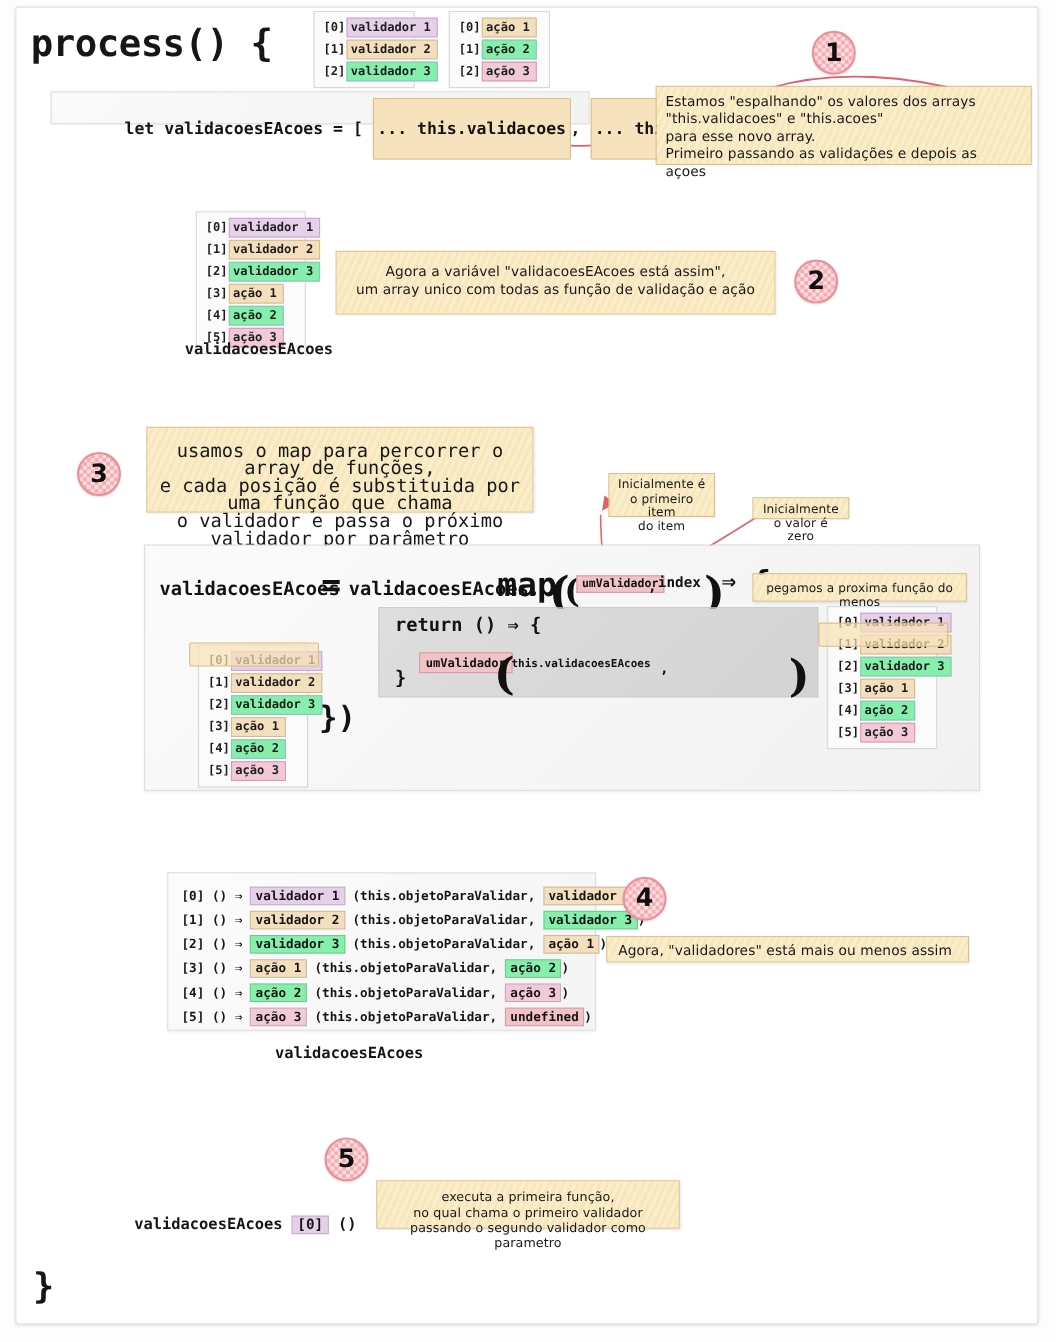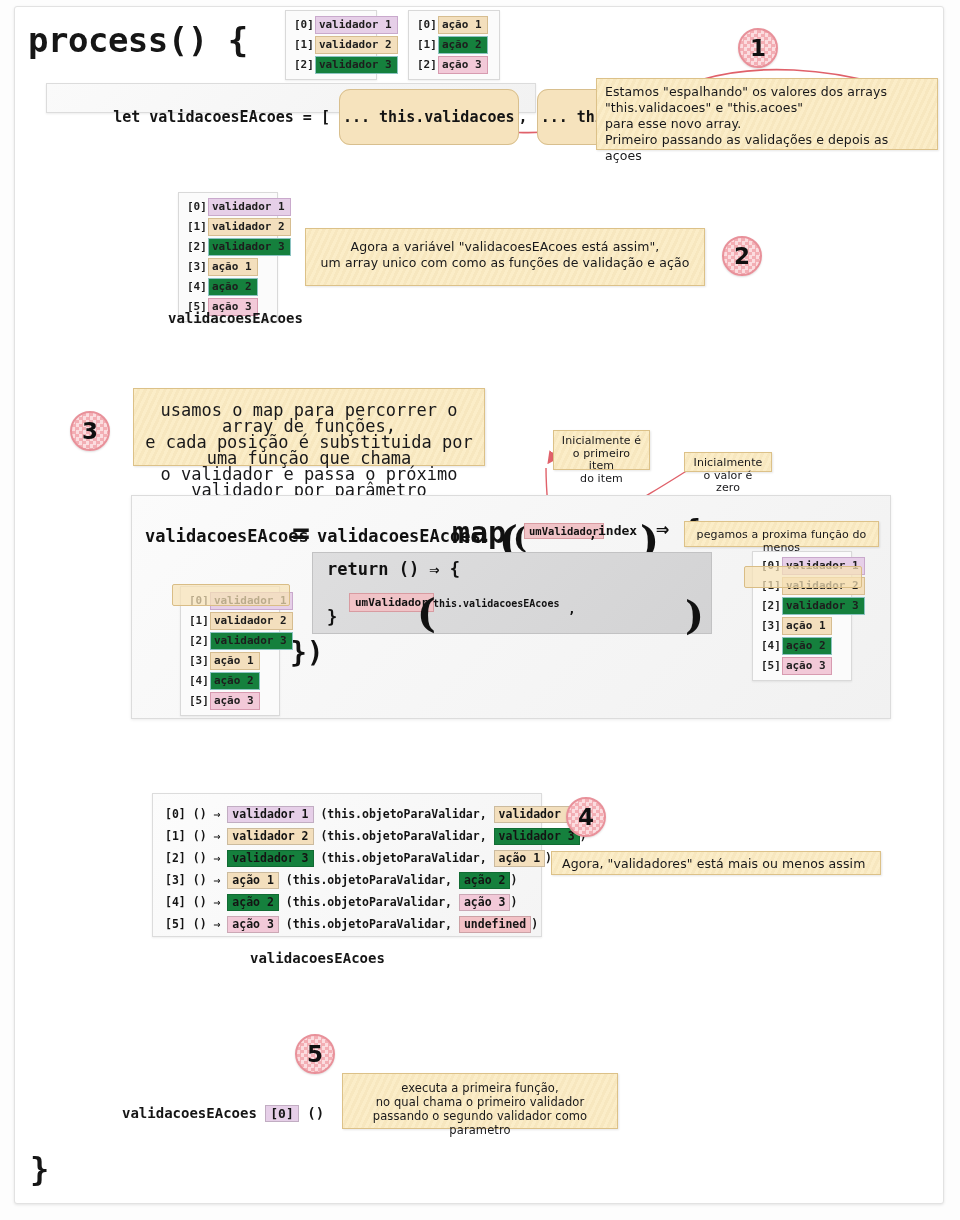--- a/index.html
+++ b/index.html
@@ -43,21 +43,21 @@
     box-shadow:0 1px 2px rgba(0,0,0,.08);
     box-sizing:border-box;
   }
   .codeline{
     font-family:"DejaVu Sans Mono", monospace;
     font-size:15px;font-weight:bold;color:#141414;
     white-space:pre;
   }
   .hl-tan{
     background:#f6e3bd;border:1px solid #d8bf8e;
-    padding:18px 3px;border-radius:11px;
+    padding:18px 3px;border-radius:1px;
   }
 
   
   .arraybox{
     background:#fbfbfb;
     border:1px solid #d9d9d9;
     box-shadow:0 1px 2px rgba(0,0,0,.07);
     padding:5px 6px;
     box-sizing:border-box;
   }
@@ -75,21 +75,21 @@
     background:transparent;
     padding:0 1px 0 2px;
   }
   .val{
     display:inline-block;
     padding:1px 5px 1px 3px;
     border:1px solid rgba(0,0,0,.15);
   }
   .c-purple{background:#e6cfe8;border-color:#c9a9cc;}
   .c-tan   {background:#f3dfbd;border-color:#d6bd90;}
-  .c-teal  {background:#15803d;border-color:#8cc3c1;text-align:center;}
+  .c-teal  {background:#86efac;border-color:#8cc3c1;text-align:center;}
   .c-pink  {background:#f2c9d8;border-color:#d79bb0;}
   .c-rose  {background:#f3c2c6;border-color:#dc9da2;}
 
   .marker-band{
     position:absolute;
     background:rgba(246,226,181,.72);
     border:1px solid #d9bd86;
     border-radius:2px;
     pointer-events:none;
   }
@@ -137,20 +137,21 @@
   .panel{
     background:linear-gradient(135deg,#fbfbfb 0%,#f1f1f1 100%);
     border:1px solid #dcdcdc;
     box-shadow:0 1px 3px rgba(0,0,0,.08);
     box-sizing:border-box;
   }
   .inner-panel{
     background:linear-gradient(135deg,#dededf 0%,#d3d3d4 100%);
     border:1px solid #c2c2c3;
     box-sizing:border-box;
+    margin-left:32px;
   }
   .big-ident{
     font-family:"DejaVu Sans Mono", monospace;
     font-weight:bold;font-size:17px;color:#111;
   }
   .eq{
     font-family:"DejaVu Sans Mono", monospace;
     font-weight:bold;font-size:30px;color:#111;line-height:18px;
   }
   .map-word{
@@ -287,21 +288,21 @@
     <span class="arow"><span class="idx">[2]</span><span class="val c-teal">validador 3</span></span>
     <span class="arow"><span class="idx">[3]</span><span class="val c-tan">ação 1</span></span>
     <span class="arow"><span class="idx">[4]</span><span class="val c-teal">ação 2</span></span>
     <span class="arow"><span class="idx">[5]</span><span class="val c-pink">ação 3</span></span>
   </div>
 
   <div class="abs caption" style="left:168px;top:310px;">validacoesEAcoes</div>
 
   <div class="abs note note-hand" style="left:305px;top:228px;width:400px;height:58px;padding:10px 10px;text-align:center;">
     <div>Agora a variável "validacoesEAcoes está assim",</div>
-    <div>um array unico com como as funções de validação e ação</div>
+    <div>um array unico com todas as função de validação e ação</div>
   </div>
 
   <div class="badge" style="left:722px;top:236px;">2</div>
 
   <div class="badge" style="left:70px;top:411px;">3</div>
 
   <div class="abs note note-mono" style="left:133px;top:388px;width:352px;height:78px;padding:13px 8px;text-align:center;">
     <div>usamos o map para percorrer o array de funções,</div>
     <div>e cada posição é substituida por uma função que chama</div>
     <div>o validador e passa o próximo validador por parâmetro</div>
@@ -404,20 +405,20 @@
   <div class="abs note note-hand" style="left:551px;top:851px;width:330px;height:24px;padding:4px 10px;">
     <span>Agora, "validadores" está mais ou menos assim</span>
   </div>
 
   <div class="badge" style="left:295px;top:1034px;">5</div>
 
   <div class="abs caption" style="left:122px;top:1105px;">
     <span>validacoesEAcoes </span><span class="chip c-purple" style="font-size:13px;">[0]</span><span> ()</span>
   </div>
 
-  <div class="abs note note-hand" style="left:342px;top:1073px;width:276px;height:56px;padding:7px 8px;text-align:center;font-size:11.5px;line-height:14px;">
+  <div class="abs note note-hand" style="left:342px;top:1073px;width:276px;height:44px;padding:7px 8px;text-align:center;font-size:11.5px;line-height:14px;">
     <div>executa a primeira função,</div>
     <div>no qual chama o primeiro validador</div>
     <div>passando o segundo validador como parametro</div>
   </div>
 
   <div class="abs proc-foot" style="left:30px;top:1150px;">}</div>
 </div>
 
 </body></html>

